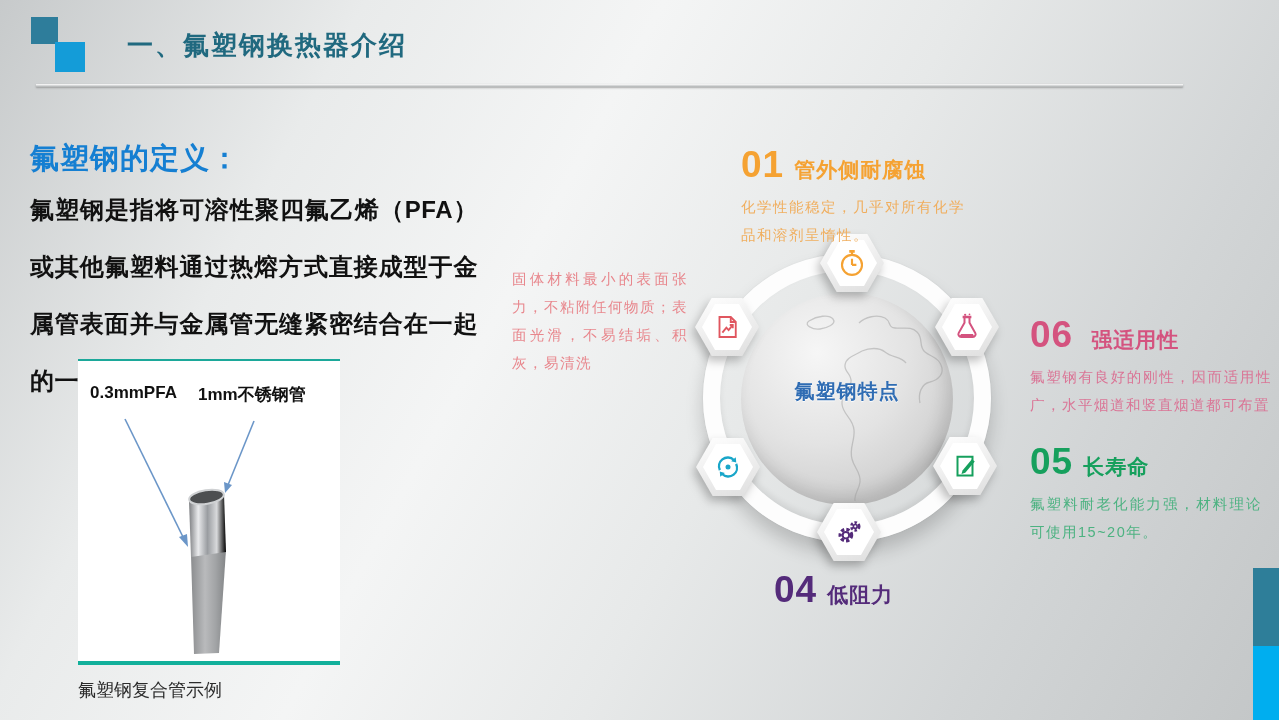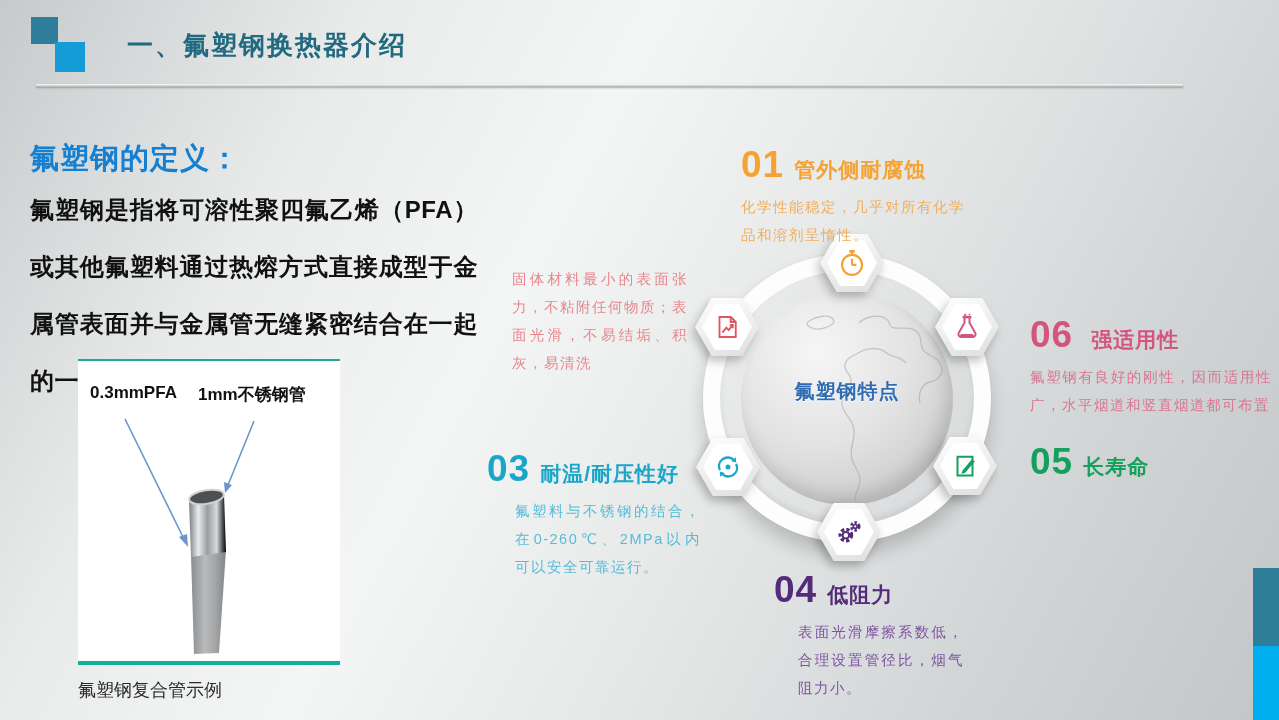--- a/index.html
+++ b/index.html
@@ -203,41 +203,34 @@
       <span class="num" style="color: rgb(245, 162, 50);">01</span>
       <span class="ttl" style="color: rgb(245, 162, 50);">管外侧耐腐蚀</span>
     </div>
     <div class="desc" style="color: rgb(240, 174, 94);">化学性能稳定，几乎对所有化学品和溶剂呈惰性。</div>
   </div>
 
   <div class="feat f02">
     <div class="desc" style="color: rgb(232, 135, 141);">固体材料最小的表面张力，不粘附任何物质；表面光滑，不易结垢、积灰，易清洗</div>
   </div>
 
-  <div class="feat f03">
-    <div class="head">
-      <span class="num" style="color: rgb(25, 166, 201);">03</span>
-      <span class="ttl" style="color: rgb(25, 166, 201);">耐温/耐压性好</span>
-    </div>
-    <div class="desc" style="color: rgb(86, 188, 217);">氟塑料与不锈钢的结合，在0-260℃、2MPa以内可以安全可靠运行。</div>
-  </div>
 
   <div class="feat f04">
     <div class="head">
       <span class="num" style="color: rgb(84, 43, 122);">04</span>
       <span class="ttl" style="color: rgb(84, 43, 122);">低阻力</span>
     </div>
-    <div class="desc" style="color: rgb(126, 85, 162);">表面光滑摩擦系数低，合理设置管径比，烟气阻力小。</div>
   </div>
 
   <div class="feat f05">
     <div class="head">
       <span class="num" style="color: rgb(22, 160, 93);">05</span>
       <span class="ttl" style="color: rgb(22, 160, 93);">长寿命</span>
     </div>
+    <div class="desc" style="color: rgb(76, 178, 129);">氟塑料耐老化能力强，材料理论可使用15~20年。</div>
   </div>
 
   <div class="feat f06">
     <div class="head">
       <span class="num" style="color: rgb(212, 83, 127);">06</span>
       <span class="ttl" style="color: rgb(212, 83, 127);">强适用性</span>
     </div>
     <div class="desc" style="color: rgb(218, 117, 150);">氟塑钢有良好的刚性，因而适用性广，水平烟道和竖直烟道都可布置</div>
   </div>
 

